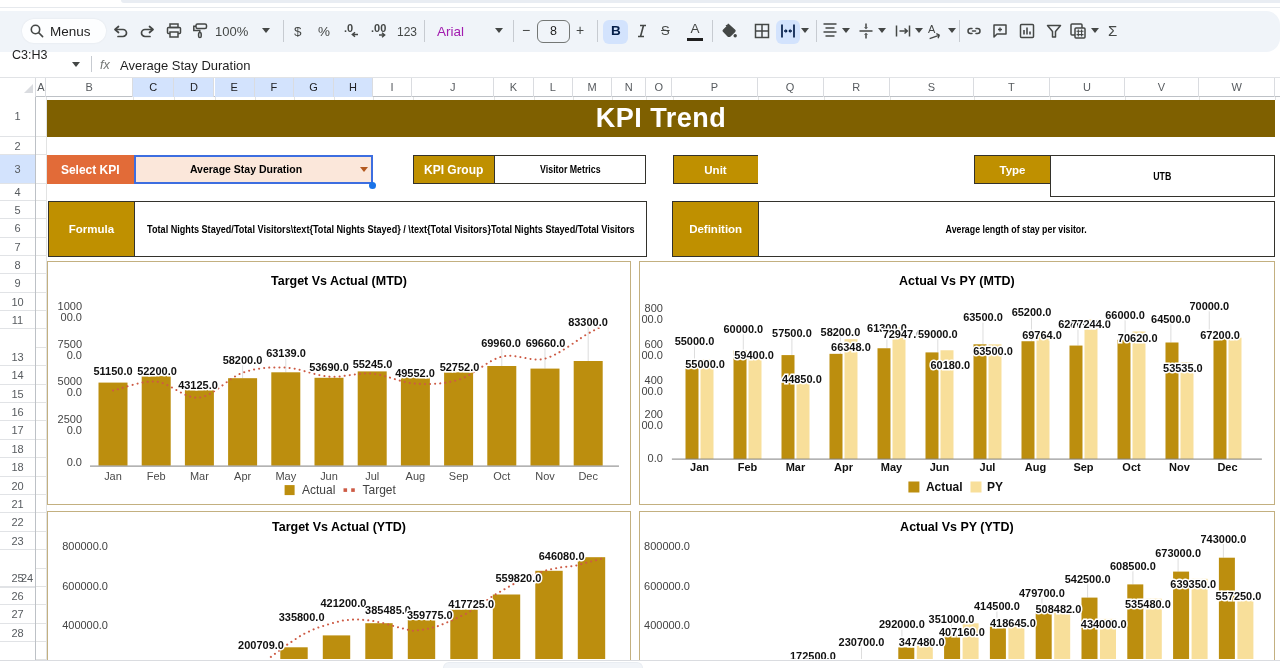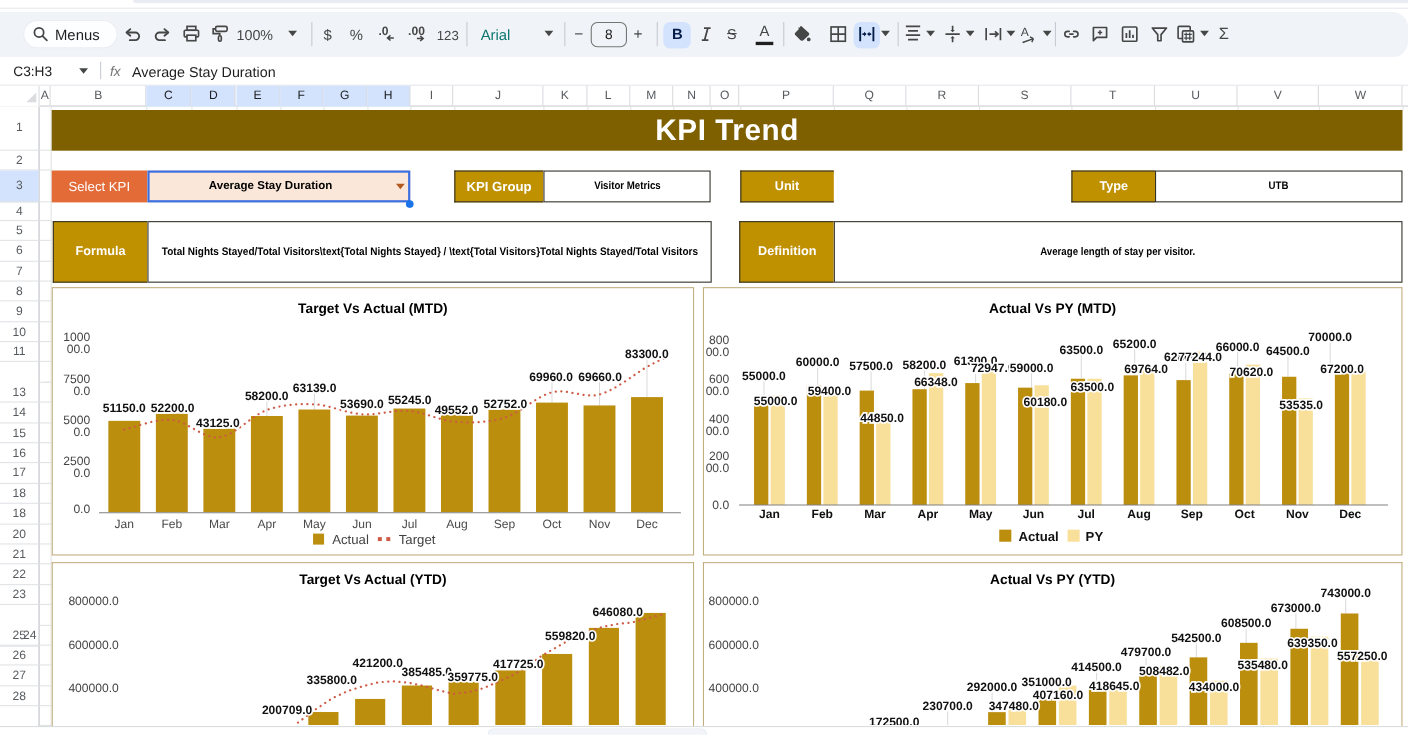--- a/index.html
+++ b/index.html
@@ -51,21 +51,21 @@
 <svg class="ic" style="left:343px;top:21px" width="20" height="20" viewBox="0 0 20 20">
     <text x="1" y="11" font-size="11" font-weight="bold" fill="#444746" font-family="Liberation Sans">.0</text>
     <path d="M15 13.5 H9.5 M12 11.2 L9.3 13.5 L12 15.8" stroke="#444746" stroke-width="1.4" fill="none"></path>
   </svg>
 <svg class="ic" style="left:371px;top:21px" width="20" height="20" viewBox="0 0 20 20">
     <text x="0" y="11" font-size="11" font-weight="bold" fill="#444746" font-family="Liberation Sans">.00</text>
     <path d="M8 14 H13.5 M11 11.7 L13.7 14 L11 16.3" stroke="#444746" stroke-width="1.4" fill="none"></path>
   </svg>
 <div class="ab" style="left:397px;top:25px;font-size:12px;color:#444746">123</div>
 <div class="sep" style="left:424px"></div>
-<div class="ab" style="left:437px;top:24px;font-size:13.5px;color:#0f766e">Arial</div>
+<div class="ab" style="left:437px;top:24px;font-size:13.5px;color:#a21caf">Arial</div>
 <div class="dd" style="left:495px"></div>
 <div class="sep" style="left:513px"></div>
 <div class="ab" style="left:522px;top:22px;font-size:14px;color:#444746">−</div>
 <div class="ab" style="left:537px;top:20px;width:33px;height:23px;border:1px solid #747775;border-radius:6px;font-size:12.5px;color:#1f1f1f;text-align:center;line-height:21px">8</div>
 <div class="ab" style="left:576px;top:22px;font-size:14px;color:#444746">+</div>
 <div class="sep" style="left:597px"></div>
 <div class="ab" style="left:603px;top:19.5px;width:25px;height:24px;background:#d3e3fd;border-radius:6px"></div>
 <div class="ab" style="left:611px;top:23px;font-size:13.5px;font-weight:bold;color:#041e49">B</div>
 <svg class="ic" style="left:632px;top:21px" width="20" height="20" viewBox="0 0 20 20">
     <path d="M8 4.5 h6 M6 15.5 h6 M11.5 4.5 L8.5 15.5" fill="none" stroke="#444746" stroke-width="1.6"></path>
@@ -127,21 +127,21 @@
     <path d="M3.5 4.5 h13 L11.5 10.5 v5.5 l-3 0 v-5.5 z" fill="none" stroke="#444746" stroke-width="1.5" stroke-linejoin="round"></path>
   </svg>
 <svg class="ic" style="left:1068px;top:21px" width="20" height="20" viewBox="0 0 20 20">
     <rect x="3" y="3" width="11" height="11" rx="1" fill="none" stroke="#444746" stroke-width="1.5"></rect>
     <rect x="7" y="7" width="10" height="10" rx="1" fill="#f0f4f9" stroke="#444746" stroke-width="1.5"></rect>
     <path d="M8.5 10.3 h7 M8.5 13.6 h7 M10.3 8.5 v7 M13.6 8.5 v7" stroke="#444746" stroke-width="1.1"></path>
   </svg>
 <div class="dd" style="left:1091px"></div>
 <div class="ab" style="left:1108px;top:22px;font-size:15px;color:#444746">Σ</div>
 <div class="ab" style="left:0;top:52px;width:1280px;height:26px;background:#fff;border-bottom:1px solid #e1e3e6"></div>
-<div class="ab" style="left:12px;top:58px;font-size:12.5px;color:#1f1f1f">C3:H3</div>
+<div class="ab" style="left:12px;top:48px;font-size:12.5px;color:#1f1f1f">C3:H3</div>
 <div class="dd" style="left:72px;top:62px"></div>
 <div class="sep" style="left:91px;top:56px;height:16px"></div>
 <div class="ab" style="left:100px;top:58px;font-size:12.5px;font-style:italic;color:#747775">fx</div>
 <div class="ab" style="left:120px;top:58px;font-size:13px;color:#1f1f1f">Average Stay Duration</div>
 <div class="ab" style="left:0;top:78px;width:1280px;height:19px;background:#fff;border-bottom:1px solid #bdc1c6"></div>
 <div class="ab" style="left:0;top:78px;width:36px;height:19px;background:#fff;border-right:1px solid #dadce0"></div>
 <svg class="ab" style="left:24px;top:84px" width="10" height="10">
     <path d="M9 0 V9 H0 Z" fill="#dadce0"></path>
   </svg>
 <div class="hdr" style="left:36.2px;width:10.299999999999997px;">A</div>
@@ -244,33 +244,33 @@
 <div class="ab" style="left:672.5px;top:0;width:1px;height:3px;background:#e2e3e3"></div>
 <div class="ab" style="left:757.5px;top:0;width:1px;height:3px;background:#e2e3e3"></div>
 <div class="ab" style="left:823.7px;top:0;width:1px;height:3px;background:#e2e3e3"></div>
 <div class="ab" style="left:890px;top:0;width:1px;height:3px;background:#e2e3e3"></div>
 <div class="ab" style="left:973.7px;top:0;width:1px;height:3px;background:#e2e3e3"></div>
 <div class="ab" style="left:1050.3px;top:0;width:1px;height:3px;background:#e2e3e3"></div>
 <div class="ab" style="left:1124.7px;top:0;width:1px;height:3px;background:#e2e3e3"></div>
 <div class="ab" style="left:1199.4px;top:0;width:1px;height:3px;background:#e2e3e3"></div>
 <div class="ab" style="left:1275px;top:0;width:1px;height:3px;background:#e2e3e3"></div>
 <div class="ab" style="left:47px;top:3px;width:1228px;height:36.5px;background:#7f6000;color:#fff;font-weight:bold;font-size:27px;text-align:center;line-height:36px;letter-spacing:0.5px">KPI Trend</div>
-<div class="ab" style="left:47px;top:58px;width:86.5px;height:29px;background:#e26b38;color:#fff;font-weight:normal;font-size:12px;display:flex;align-items:center;justify-content:center">Select KPI</div>
+<div class="ab" style="left:47px;top:58px;width:86.5px;height:29px;background:#e26b38;color:#fff;font-weight:bold;font-size:12px;display:flex;align-items:center;justify-content:center">Select KPI</div>
 <div class="ab" style="left:133.5px;top:57.5px;width:239px;height:29px;background:#fbe7da;border:2px solid #3d6ee0;display:flex;align-items:center;justify-content:center;font-weight:bold;font-size:10.5px;color:#000;padding-right:14px">Average Stay Duration</div>
 <svg class="ab" style="left:359px;top:69px" width="10" height="7">
       <path d="M1 1 L5 6 L9 1 Z" fill="#b3591f"></path>
     </svg>
 <div class="ab" style="left:369px;top:85px;width:7px;height:7px;border-radius:50%;background:#1a73e8"></div>
 <div class="goldcell" style="left:412.5px;top:58px;width:81.39999999999998px;height:29px;font-size:12px">KPI Group</div>
 <div class="wcell" style="left:493.9px;top:58px;width:152.30000000000007px;height:29px;font-size:10px">
       <span style="transform:scaleX(0.88);transform-origin:center">Visitor Metrics</span>
     </div>
 <div class="goldcell" style="left:672.5px;top:58px;width:85.0px;height:29px;font-size:11.5px">Unit</div>
 <div class="goldcell" style="left:973.7px;top:58px;width:76.59999999999991px;height:29px;font-size:11.5px">Type</div>
-<div class="wcell" style="left:1050.3px;top:58px;width:224.70000000000005px;height:29px;font-size:10px">
+<div class="wcell" style="left:1050.3px;top:58px;width:224.70000000000005px;height:42px;font-size:10px">
       <span style="transform:scaleX(0.88);transform-origin:center">UTB</span>
     </div>
 <div class="goldcell" style="left:47.8px;top:104.19999999999999px;width:86.2px;height:56.0px;font-size:11.5px">Formula</div>
 <div class="wcell" style="left:134px;top:104.19999999999999px;width:513.4px;height:56px;font-size:10px">
       <span style="transform:scaleX(0.91);transform-origin:center">Total Nights Stayed/Total Visitors\text{Total Nights Stayed} / \text{Total Visitors}Total Nights Stayed/Total Visitors</span>
     </div>
 <div class="goldcell" style="left:672.3px;top:104.19999999999999px;width:85.70000000000005px;height:56.0px;font-size:11.5px">Definition</div>
 <div class="wcell" style="left:758px;top:104.19999999999999px;width:517px;height:56.0px;font-size:10px">
       <span style="transform:scaleX(0.88);transform-origin:center">Average length of stay per visitor.</span>
     </div>

